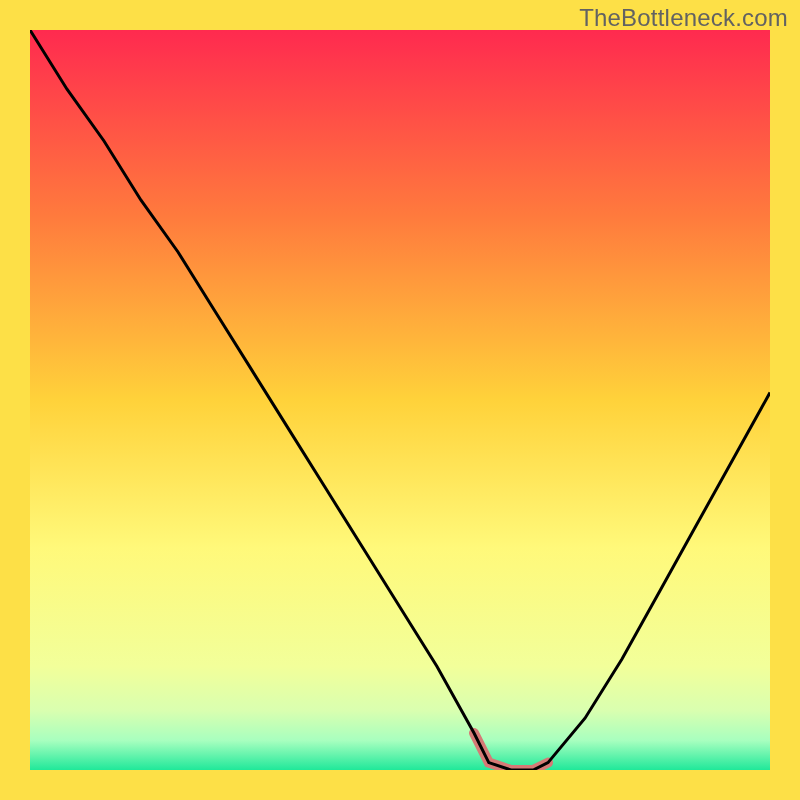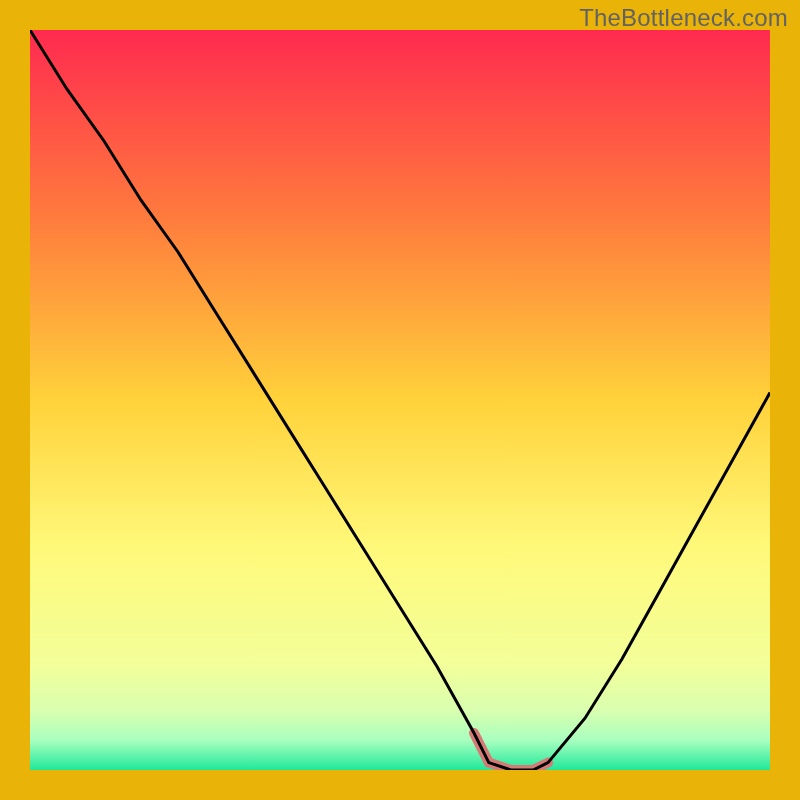--- a/index.html
+++ b/index.html
@@ -10,21 +10,21 @@
     background: #000;
     overflow: hidden;
     font-family: Arial, Helvetica, sans-serif;
   }
   .frame {
     position: absolute;
     left: 0;
     top: 0;
     width: 800px;
     height: 800px;
-    background: #eab308;
+    background: #fde047;
   }
   .plot-area {
     position: absolute;
     left: 30px;
     top: 30px;
     width: 740px;
     height: 740px;
     overflow: hidden;
   }
   .watermark {

